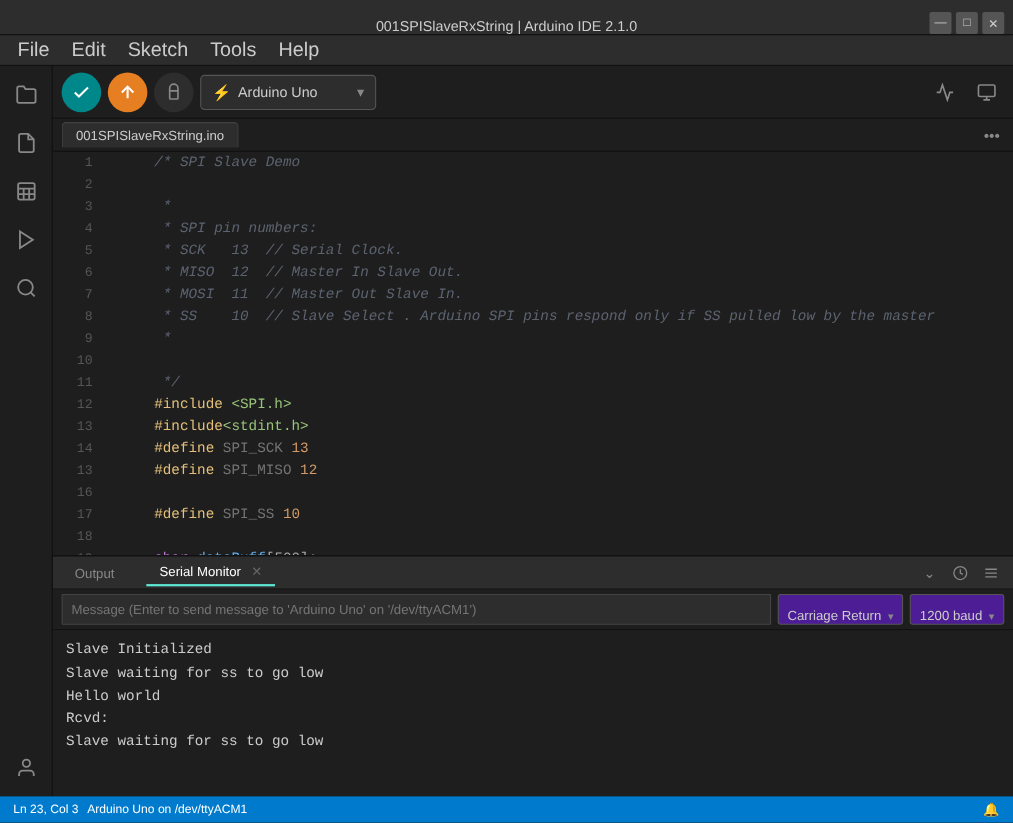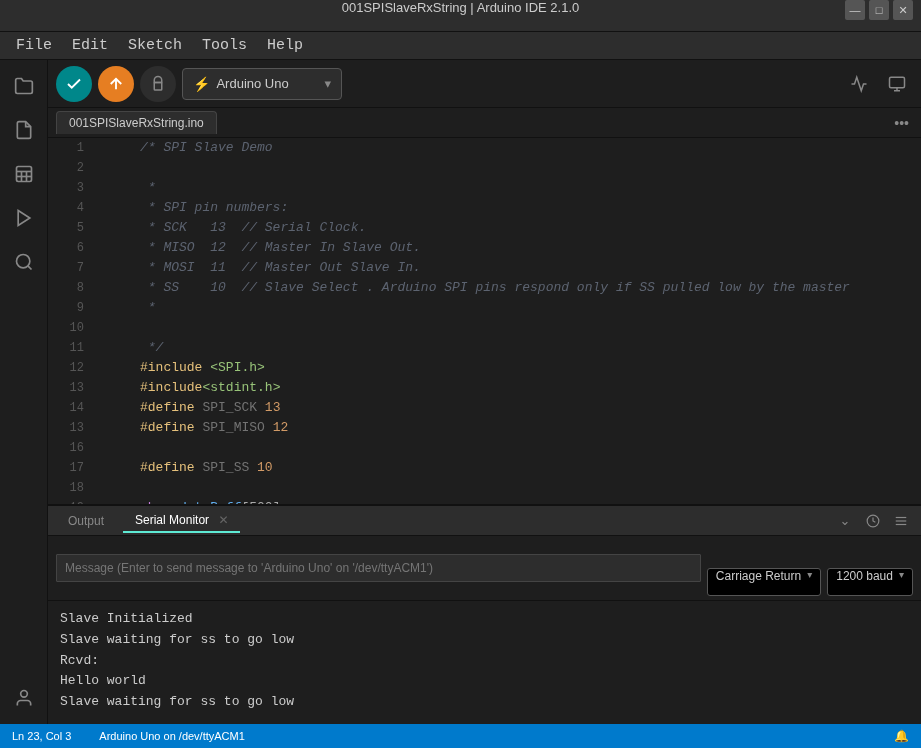--- a/index.html
+++ b/index.html
@@ -13,21 +13,21 @@
       overflow: hidden;
       display: flex;
       flex-direction: column;
     }
 
     
     #title-bar {
       background: #2d2d2d;
       height: 32px;
       display: flex;
-      align-items: flex-start;
+      align-items: flex-end;
       justify-content: center;
       position: relative;
       border-bottom: 1px solid #111;
     }
     #title-bar .title {
       font-size: 13px;
       color: #ccc;
     }
     #title-bar .window-controls {
       position: absolute;
@@ -55,23 +55,22 @@
       display: flex;
       align-items: center;
       padding: 0 8px;
       gap: 4px;
       border-bottom: 1px solid #111;
     }
     .menu-item {
       padding: 3px 8px;
       cursor: pointer;
       color: #ccc;
-      font-size: 15px;
+      font-size: 18px;
       border-radius: 3px;
-      font-family: Liberation Mono, monospace;
     }
 
     
     #main {
       display: flex;
       flex: 1;
       overflow: hidden;
     }
 
     
@@ -236,21 +235,21 @@
       border-top: 2px solid #111;
       display: flex;
       flex-direction: column;
     }
     #bottom-tabs {
       height: 30px;
       background: #2d2d2d;
       display: flex;
       align-items: center;
       padding: 0 8px;
-      gap: 7px;
+      gap: 17px;
       border-bottom: 1px solid #111;
     }
     .bottom-tab {
       padding: 4px 12px;
       font-size: 12px;
       color: #888;
       cursor: pointer;
     }
     .bottom-tab.active {
       color: #fff;
@@ -291,33 +290,32 @@
       flex: 1;
       background: #2d2d2d;
       border: 1px solid #444;
       border-radius: 1px;
       height: 28px;
       padding: 0 8px;
       color: #888;
       font-size: 12px;
     }
     .serial-dropdown {
-      background: #000000;
+      background: #4c1d95;
       border: 1px solid #555;
       border-radius: 3px;
       height: 28px;
       padding: 0 8px;
       color: #ccc;
       font-size: 12px;
       display: flex;
-      align-items: flex-start;
+      align-items: flex-end;
       gap: 6px;
       cursor: pointer;
       white-space: nowrap;
-      margin-top: 28px;
     }
     .serial-dropdown .dd-arrow { color: #888; font-size: 10px; }
 
     
     #serial-output {
       flex: 1;
       overflow-y: auto;
       padding: 8px 12px;
       font-family: 'Consolas', 'Courier New', monospace;
       font-size: 13px;
@@ -329,21 +327,21 @@
     #serial-output::-webkit-scrollbar-track { background: #1e1e1e; }
     #serial-output::-webkit-scrollbar-thumb { background: #555; border-radius: 3px; }
 
     
     #status-bar {
       height: 24px;
       background: #007acc;
       display: flex;
       align-items: center;
       padding: 0 12px;
-      gap: 28px;
+      gap: 8px;
       font-size: 11px;
       color: #fff;
     }
     .status-bar-right {
       margin-left: auto;
       display: flex;
       gap: 16px;
       align-items: center;
     }
     .status-icon {
@@ -595,22 +593,22 @@
         </div>
         <div class="serial-dropdown">
           <span>1200 baud</span>
           <span class="dd-arrow">▾</span>
         </div>
       </div>
 
       <div id="serial-output">
       <div>Slave Initialized</div>
           <div>Slave waiting for ss to go low</div>
+          <div>Hello world</div>
           <div>Rcvd:</div>
-          <div>Hello world</div>
           <div>Slave waiting for ss to go low</div>
         </div>
     </div>
 
   </div>
 </div>
 
 <div id="status-bar">
   <span>Ln 23, Col 3</span>
   <span>Arduino Uno on /dev/ttyACM1</span>

